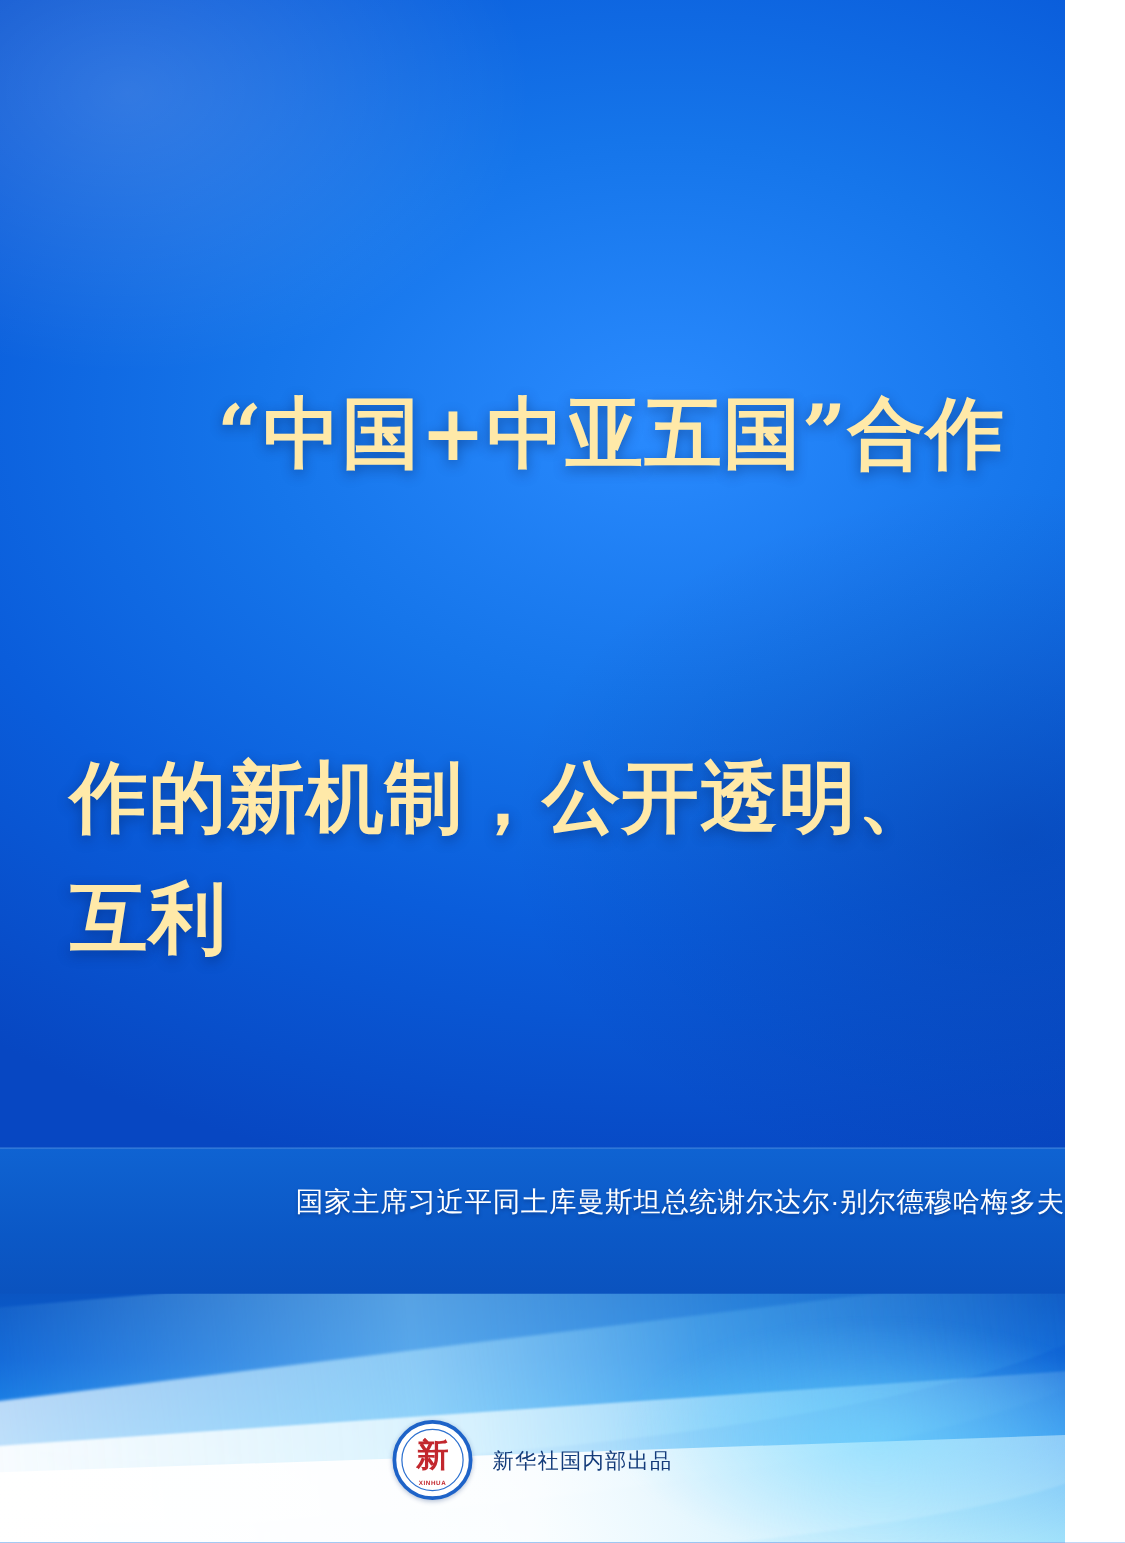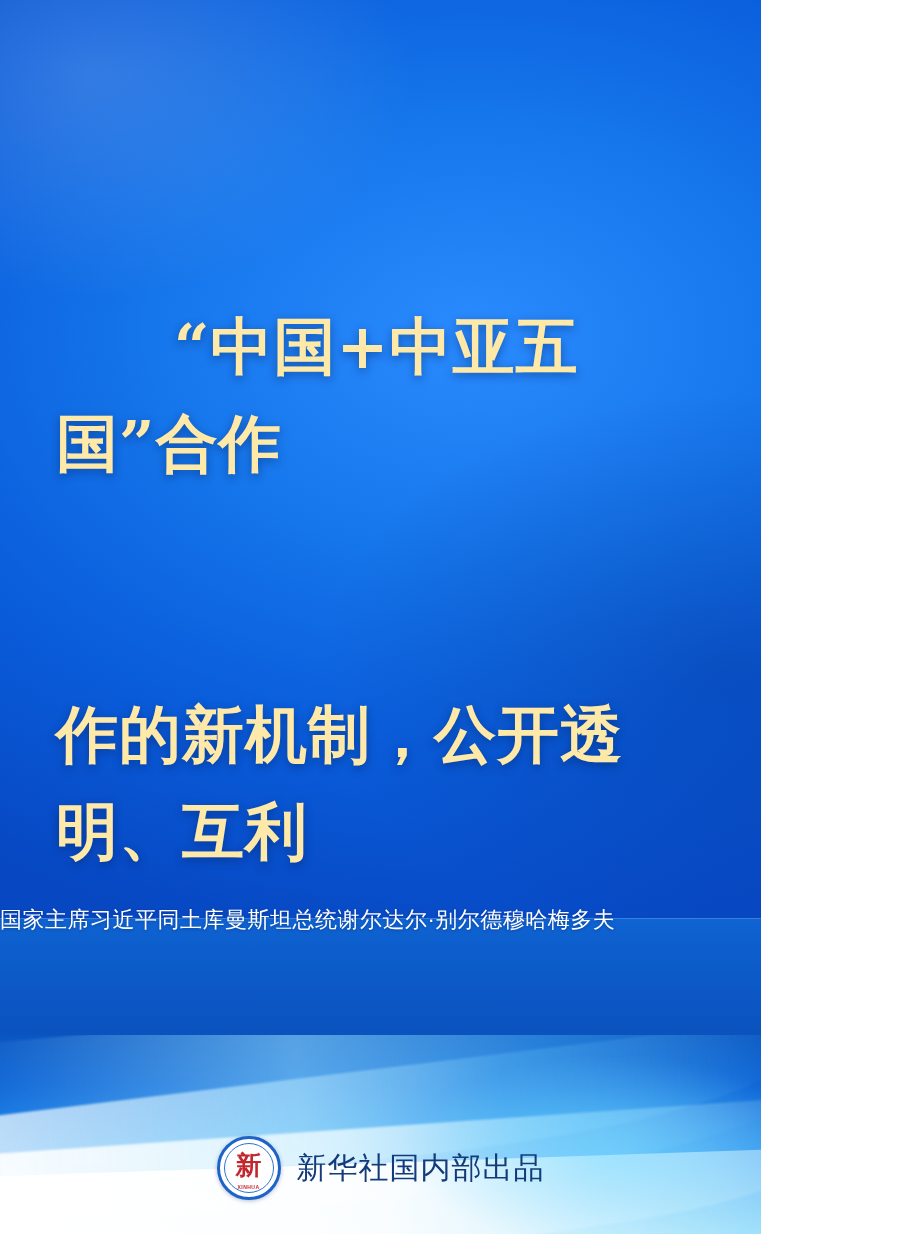--- a/index.html
+++ b/index.html
@@ -5,21 +5,21 @@
   html, body {
     margin: 0;
     padding: 0;
     background: #ffffff;
   }
   body {
     font-family: "Liberation Sans", "DejaVu Sans", sans-serif;
   }
   .poster {
     position: relative;
-    width: 761px;
+    width: 852px;
     height: 1234px;
     overflow: hidden;
     background: #0a5fd8;
   }
   
   .bg-main {
     position: absolute;
     left: 0; top: 0; right: 0;
     height: 930px;
     background:
@@ -112,22 +112,22 @@
     letter-spacing: 1px;
     text-shadow: 0 3px 10px rgba(0,30,90,0.45);
     white-space: pre-wrap;
   }
   .quote .indent { display: inline-block; width: 1.9em; }
 
   
   .caption {
     position: absolute;
     left: 0; right: 0;
-    top: 896px;
-    text-align: left;
+    top: 938px;
+    text-align: right;
     color: #ffffff;
     font-size: 22px;
     line-height: 48px;
     letter-spacing: 0.5px;
     text-shadow: 0 1px 3px rgba(0,20,70,0.35);
   }
   .caption div { white-space: nowrap; }
 
   
   .footer {
@@ -171,21 +171,21 @@
     bottom: 7px;
     left: 0; right: 0;
     text-align: center;
     font-size: 5px;
     letter-spacing: 0.5px;
     color: #c2272d;
     font-weight: bold;
   }
   .footer-text {
     color: #133b7a;
-    font-size: 30px;
+    font-size: 17px;
     letter-spacing: 1px;
     font-weight: normal;
   }
 </style>
 </head>
 <body>
 
 <div class="poster">
 
   <div class="bg-main"></div>

